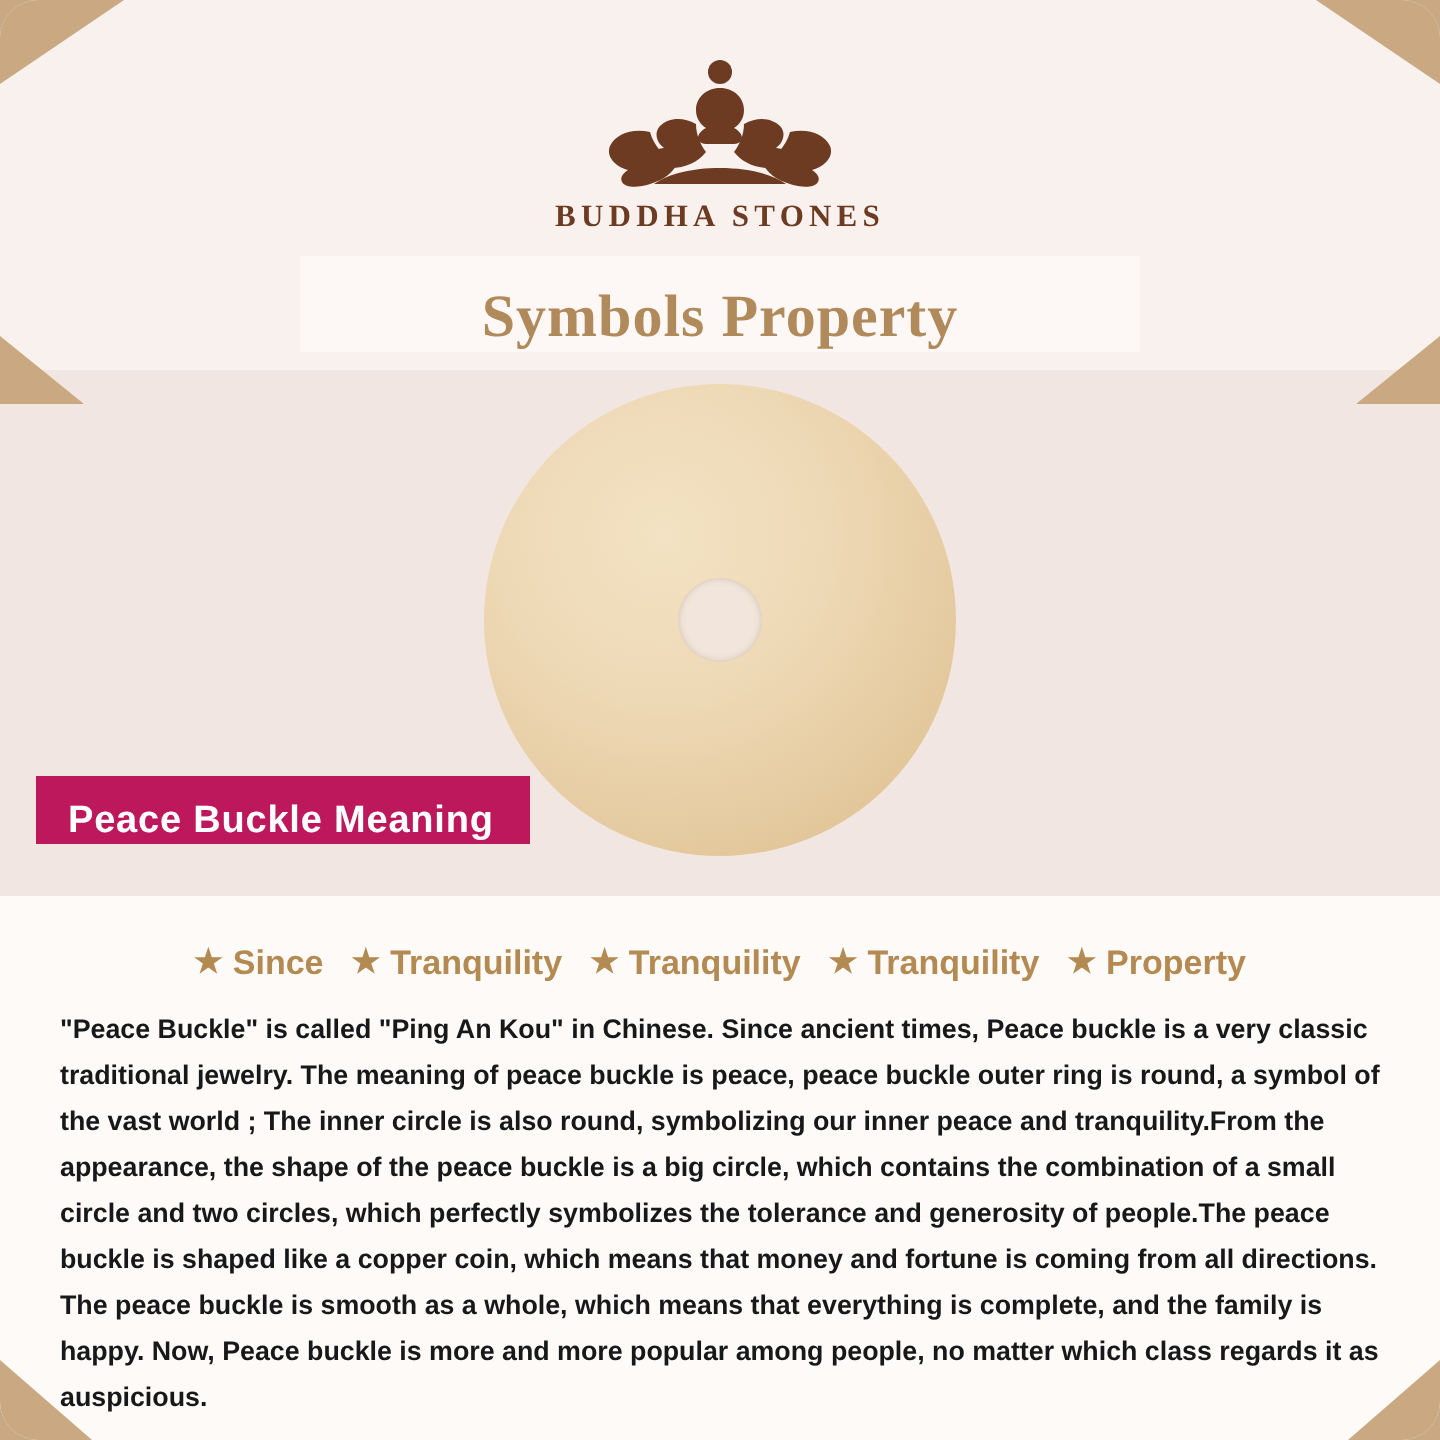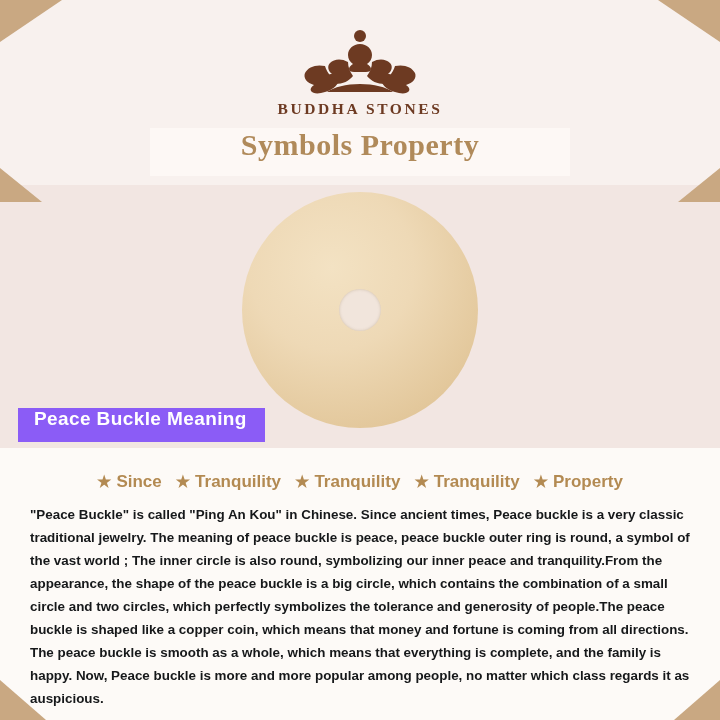--- a/index.html
+++ b/index.html
@@ -12,20 +12,21 @@
     font-family: "Liberation Sans", sans-serif;
     background: #c9a882;
     overflow: hidden;
   }
   .page {
     position: relative;
     width: 720px;
     height: 720px;
     background: #c9a882;
     overflow: hidden;
+    border-radius: 19px;
   }
 
   
   .bg-top {
     position: absolute;
     left: 0; top: 0;
     width: 720px; height: 190px;
     background: #f8f1ee;
   }
   .bg-mid {
@@ -111,21 +112,21 @@
   }
 
   
   .title-banner {
     position: absolute;
     left: 150px; top: 128px;
     width: 420px;
     height: 48px;
     background: #fdf8f5;
     display: flex;
-    align-items: flex-start;
+    align-items: flex-end;
     justify-content: center;
   }
   .title-banner .title-text {
     font-family: "Liberation Serif", serif;
     font-weight: bold;
     font-size: 30px;
     color: #b08a5a;
     letter-spacing: 0.5px;
   }
 
@@ -154,26 +155,26 @@
     width: 42px;
     height: 42px;
     border-radius: 50%;
     background: #f1e5dc;
     box-shadow: inset 0 0 3px rgba(150,120,80,.35);
   }
 
   
   .section-bar {
     position: absolute;
-    left: 18px; top: 408px;
+    left: 18px; top: 388px;
     height: 34px;
     padding: 0 18px 0 16px;
-    background: #8b5cf6;
-    display: flex;
-    align-items: flex-start;
+    background: #be185d;
+    display: flex;
+    align-items: flex-end;
   }
   .section-bar .section-title {
     color: #ffffff;
     font-size: 19px;
     font-weight: bold;
     letter-spacing: 0.4px;
   }
 
   
   .keywords {

